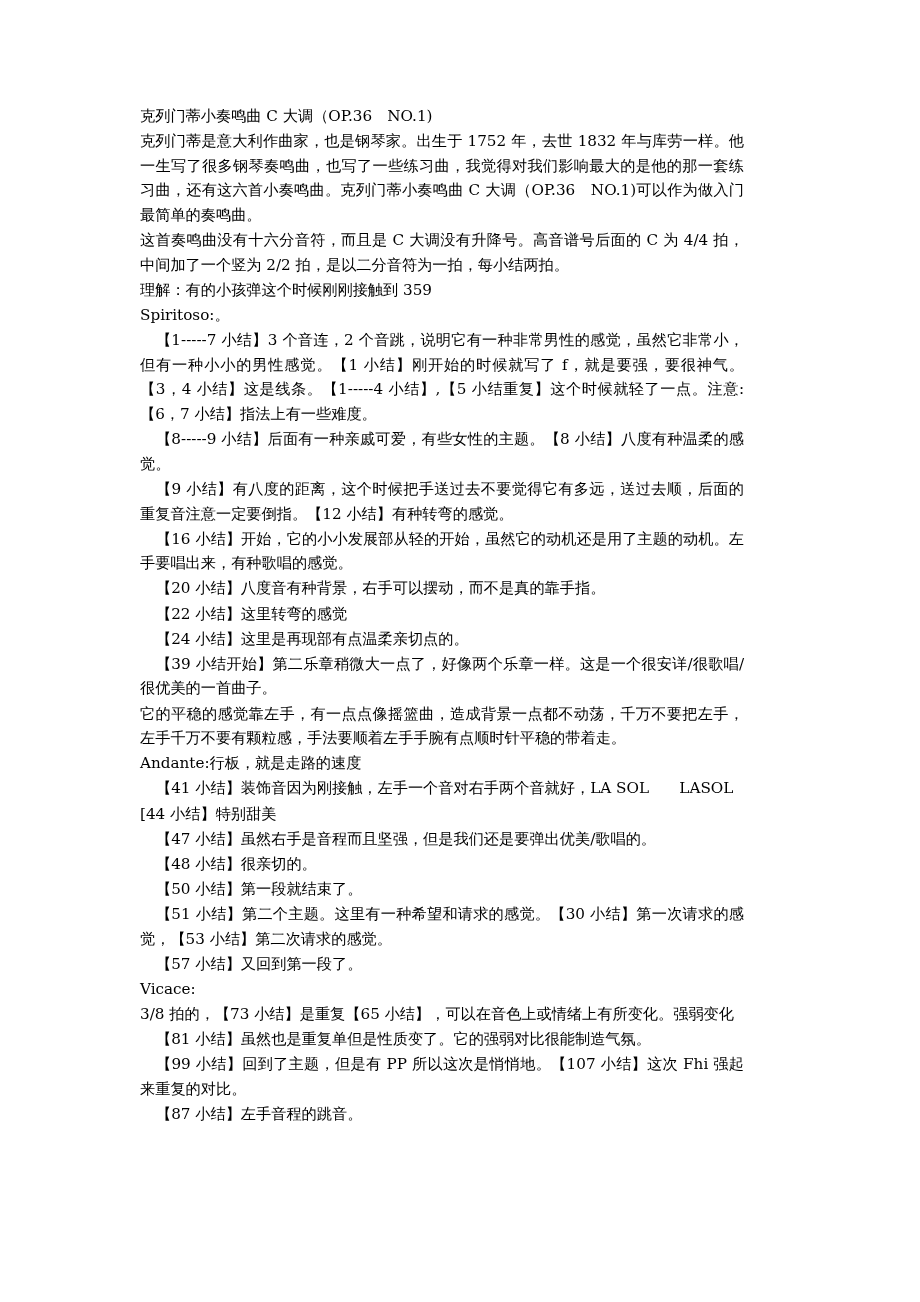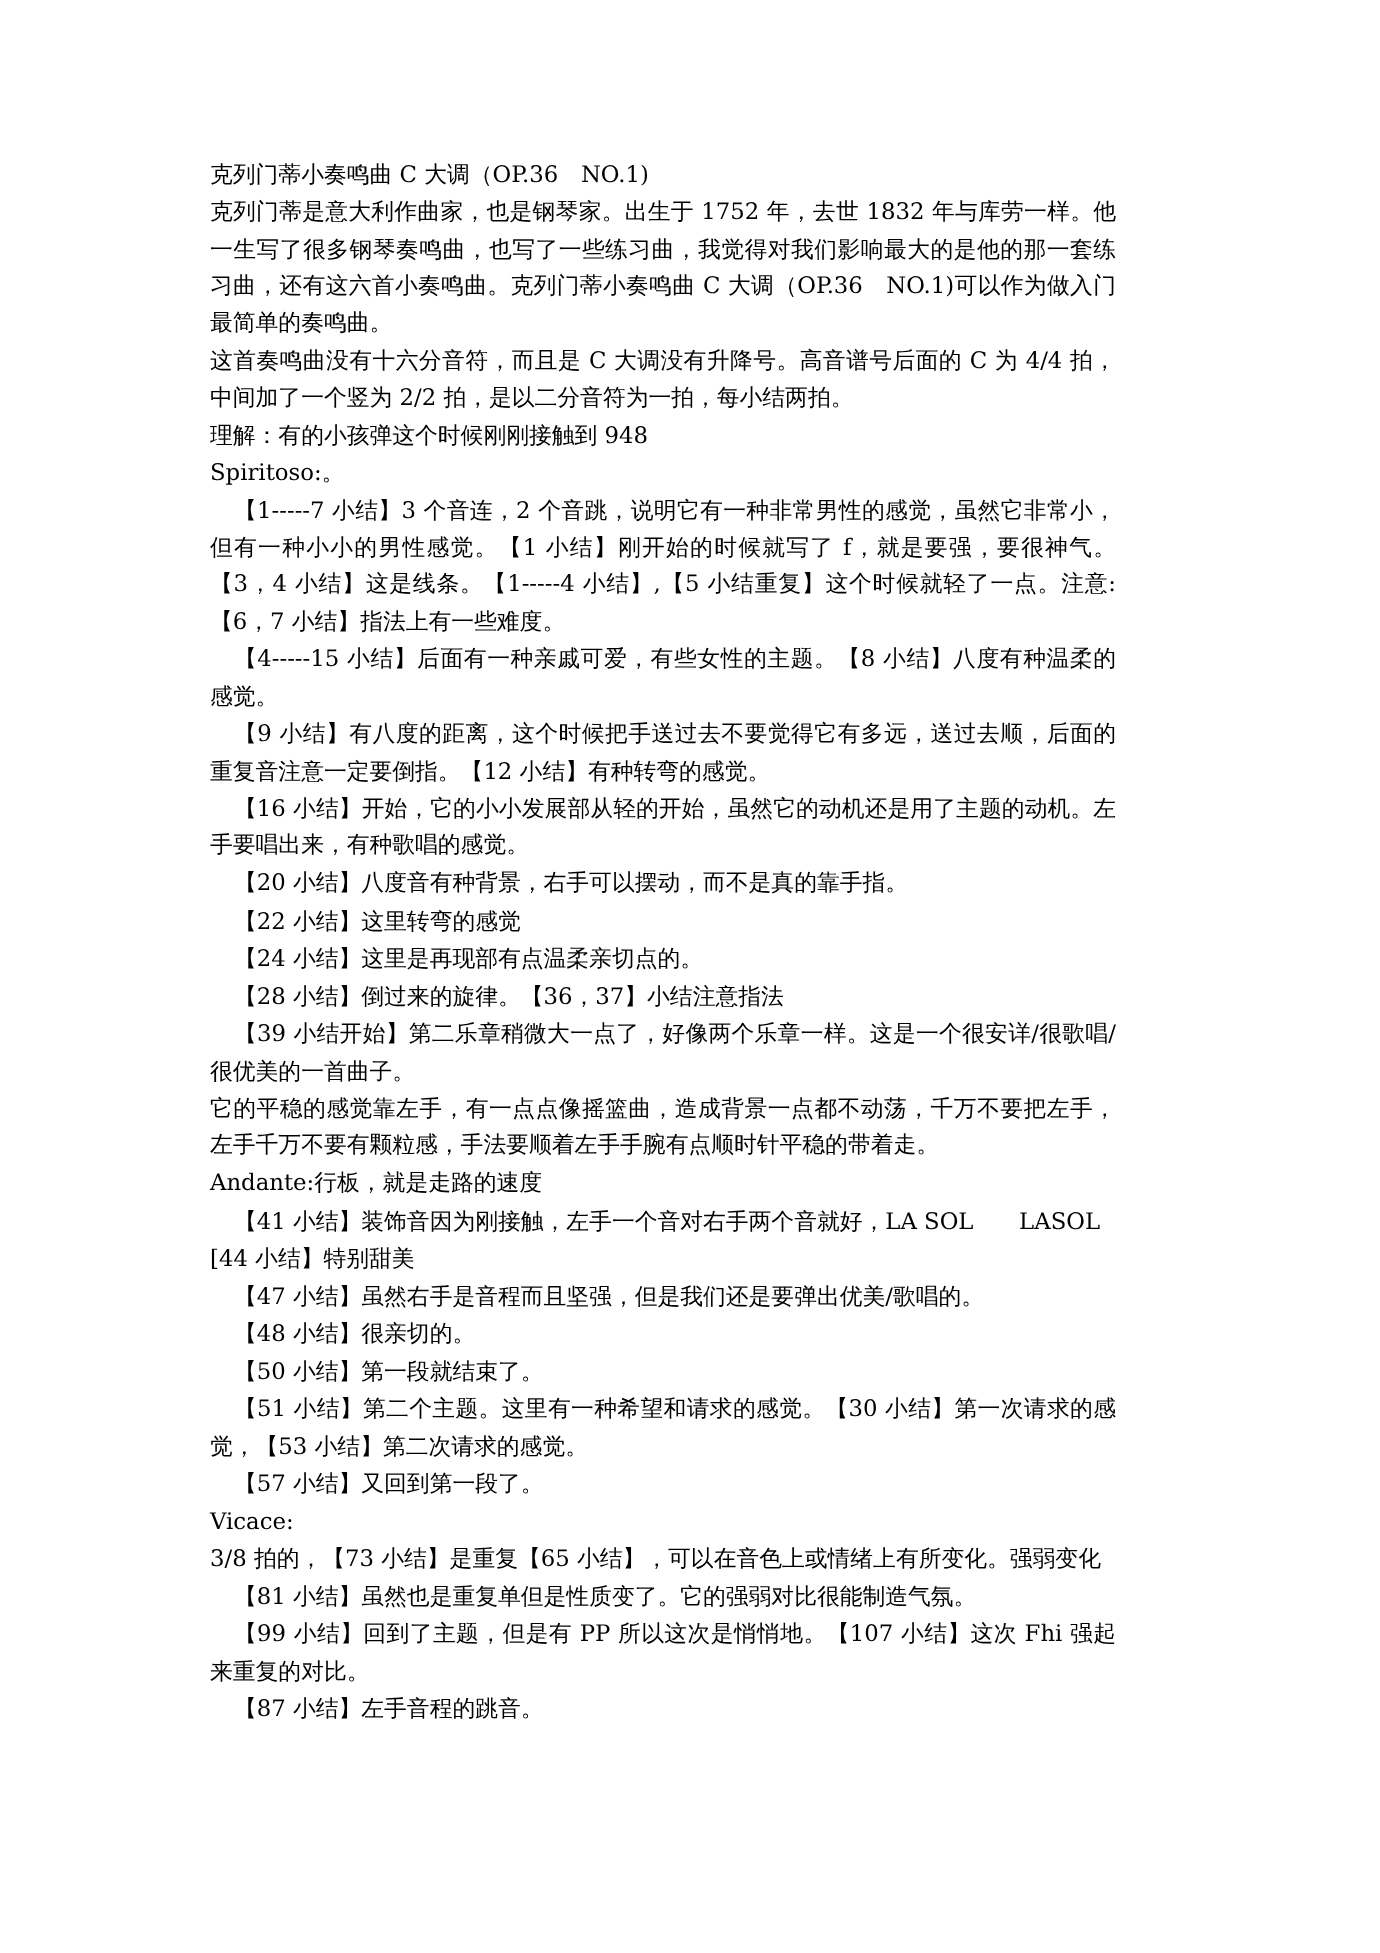--- a/index.html
+++ b/index.html
@@ -39,30 +39,29 @@
   }
 </style>
 </head>
 <body>
 
 <div class="page">
   <div class="doc-body">
     <p class="plain">克列门蒂小奏鸣曲 C 大调（OP.36　NO.1)</p>
     <p class="plain">克列门蒂是意大利作曲家，也是钢琴家。出生于 1752 年，去世 1832 年与库劳一样。他一生写了很多钢琴奏鸣曲，也写了一些练习曲，我觉得对我们影响最大的是他的那一套练习曲，还有这六首小奏鸣曲。克列门蒂小奏鸣曲 C 大调（OP.36　NO.1)可以作为做入门最简单的奏鸣曲。</p>
     <p class="plain">这首奏鸣曲没有十六分音符，而且是 C 大调没有升降号。高音谱号后面的 C 为 4/4 拍，中间加了一个竖为 2/2 拍，是以二分音符为一拍，每小结两拍。</p>
-    <p class="plain">理解：有的小孩弹这个时候刚刚接触到 948</p>
+    <p class="plain">理解：有的小孩弹这个时候刚刚接触到 359</p>
     <p class="plain">Spiritoso:。</p>
     <p class="indent">【1-----7 小结】3 个音连，2 个音跳，说明它有一种非常男性的感觉，虽然它非常小，但有一种小小的男性感觉。【1 小结】刚开始的时候就写了 f，就是要强，要很神气。【3，4 小结】这是线条。【1-----4 小结】,【5 小结重复】这个时候就轻了一点。注意:【6，7 小结】指法上有一些难度。</p>
-    <p class="indent">【4-----15 小结】后面有一种亲戚可爱，有些女性的主题。【8 小结】八度有种温柔的感觉。</p>
+    <p class="indent">【8-----9 小结】后面有一种亲戚可爱，有些女性的主题。【8 小结】八度有种温柔的感觉。</p>
     <p class="indent">【9 小结】有八度的距离，这个时候把手送过去不要觉得它有多远，送过去顺，后面的重复音注意一定要倒指。【12 小结】有种转弯的感觉。</p>
     <p class="indent">【16 小结】开始，它的小小发展部从轻的开始，虽然它的动机还是用了主题的动机。左手要唱出来，有种歌唱的感觉。</p>
     <p class="indent">【20 小结】八度音有种背景，右手可以摆动，而不是真的靠手指。</p>
     <p class="indent">【22 小结】这里转弯的感觉</p>
     <p class="indent">【24 小结】这里是再现部有点温柔亲切点的。</p>
-    <p class="indent">【28 小结】倒过来的旋律。【36，37】小结注意指法</p>
     <p class="indent">【39 小结开始】第二乐章稍微大一点了，好像两个乐章一样。这是一个很安详/很歌唱/很优美的一首曲子。</p>
     <p class="plain">它的平稳的感觉靠左手，有一点点像摇篮曲，造成背景一点都不动荡，千万不要把左手，左手千万不要有颗粒感，手法要顺着左手手腕有点顺时针平稳的带着走。</p>
     <p class="plain">Andante:行板，就是走路的速度</p>
     <p class="indent">【41 小结】装饰音因为刚接触，左手一个音对右手两个音就好，LA SOL　　LASOL</p>
     <p class="plain">[44 小结】特别甜美</p>
     <p class="indent">【47 小结】虽然右手是音程而且坚强，但是我们还是要弹出优美/歌唱的。</p>
     <p class="indent">【48 小结】很亲切的。</p>
     <p class="indent">【50 小结】第一段就结束了。</p>
     <p class="indent">【51 小结】第二个主题。这里有一种希望和请求的感觉。【30 小结】第一次请求的感觉，【53 小结】第二次请求的感觉。</p>
     <p class="indent">【57 小结】又回到第一段了。</p>

